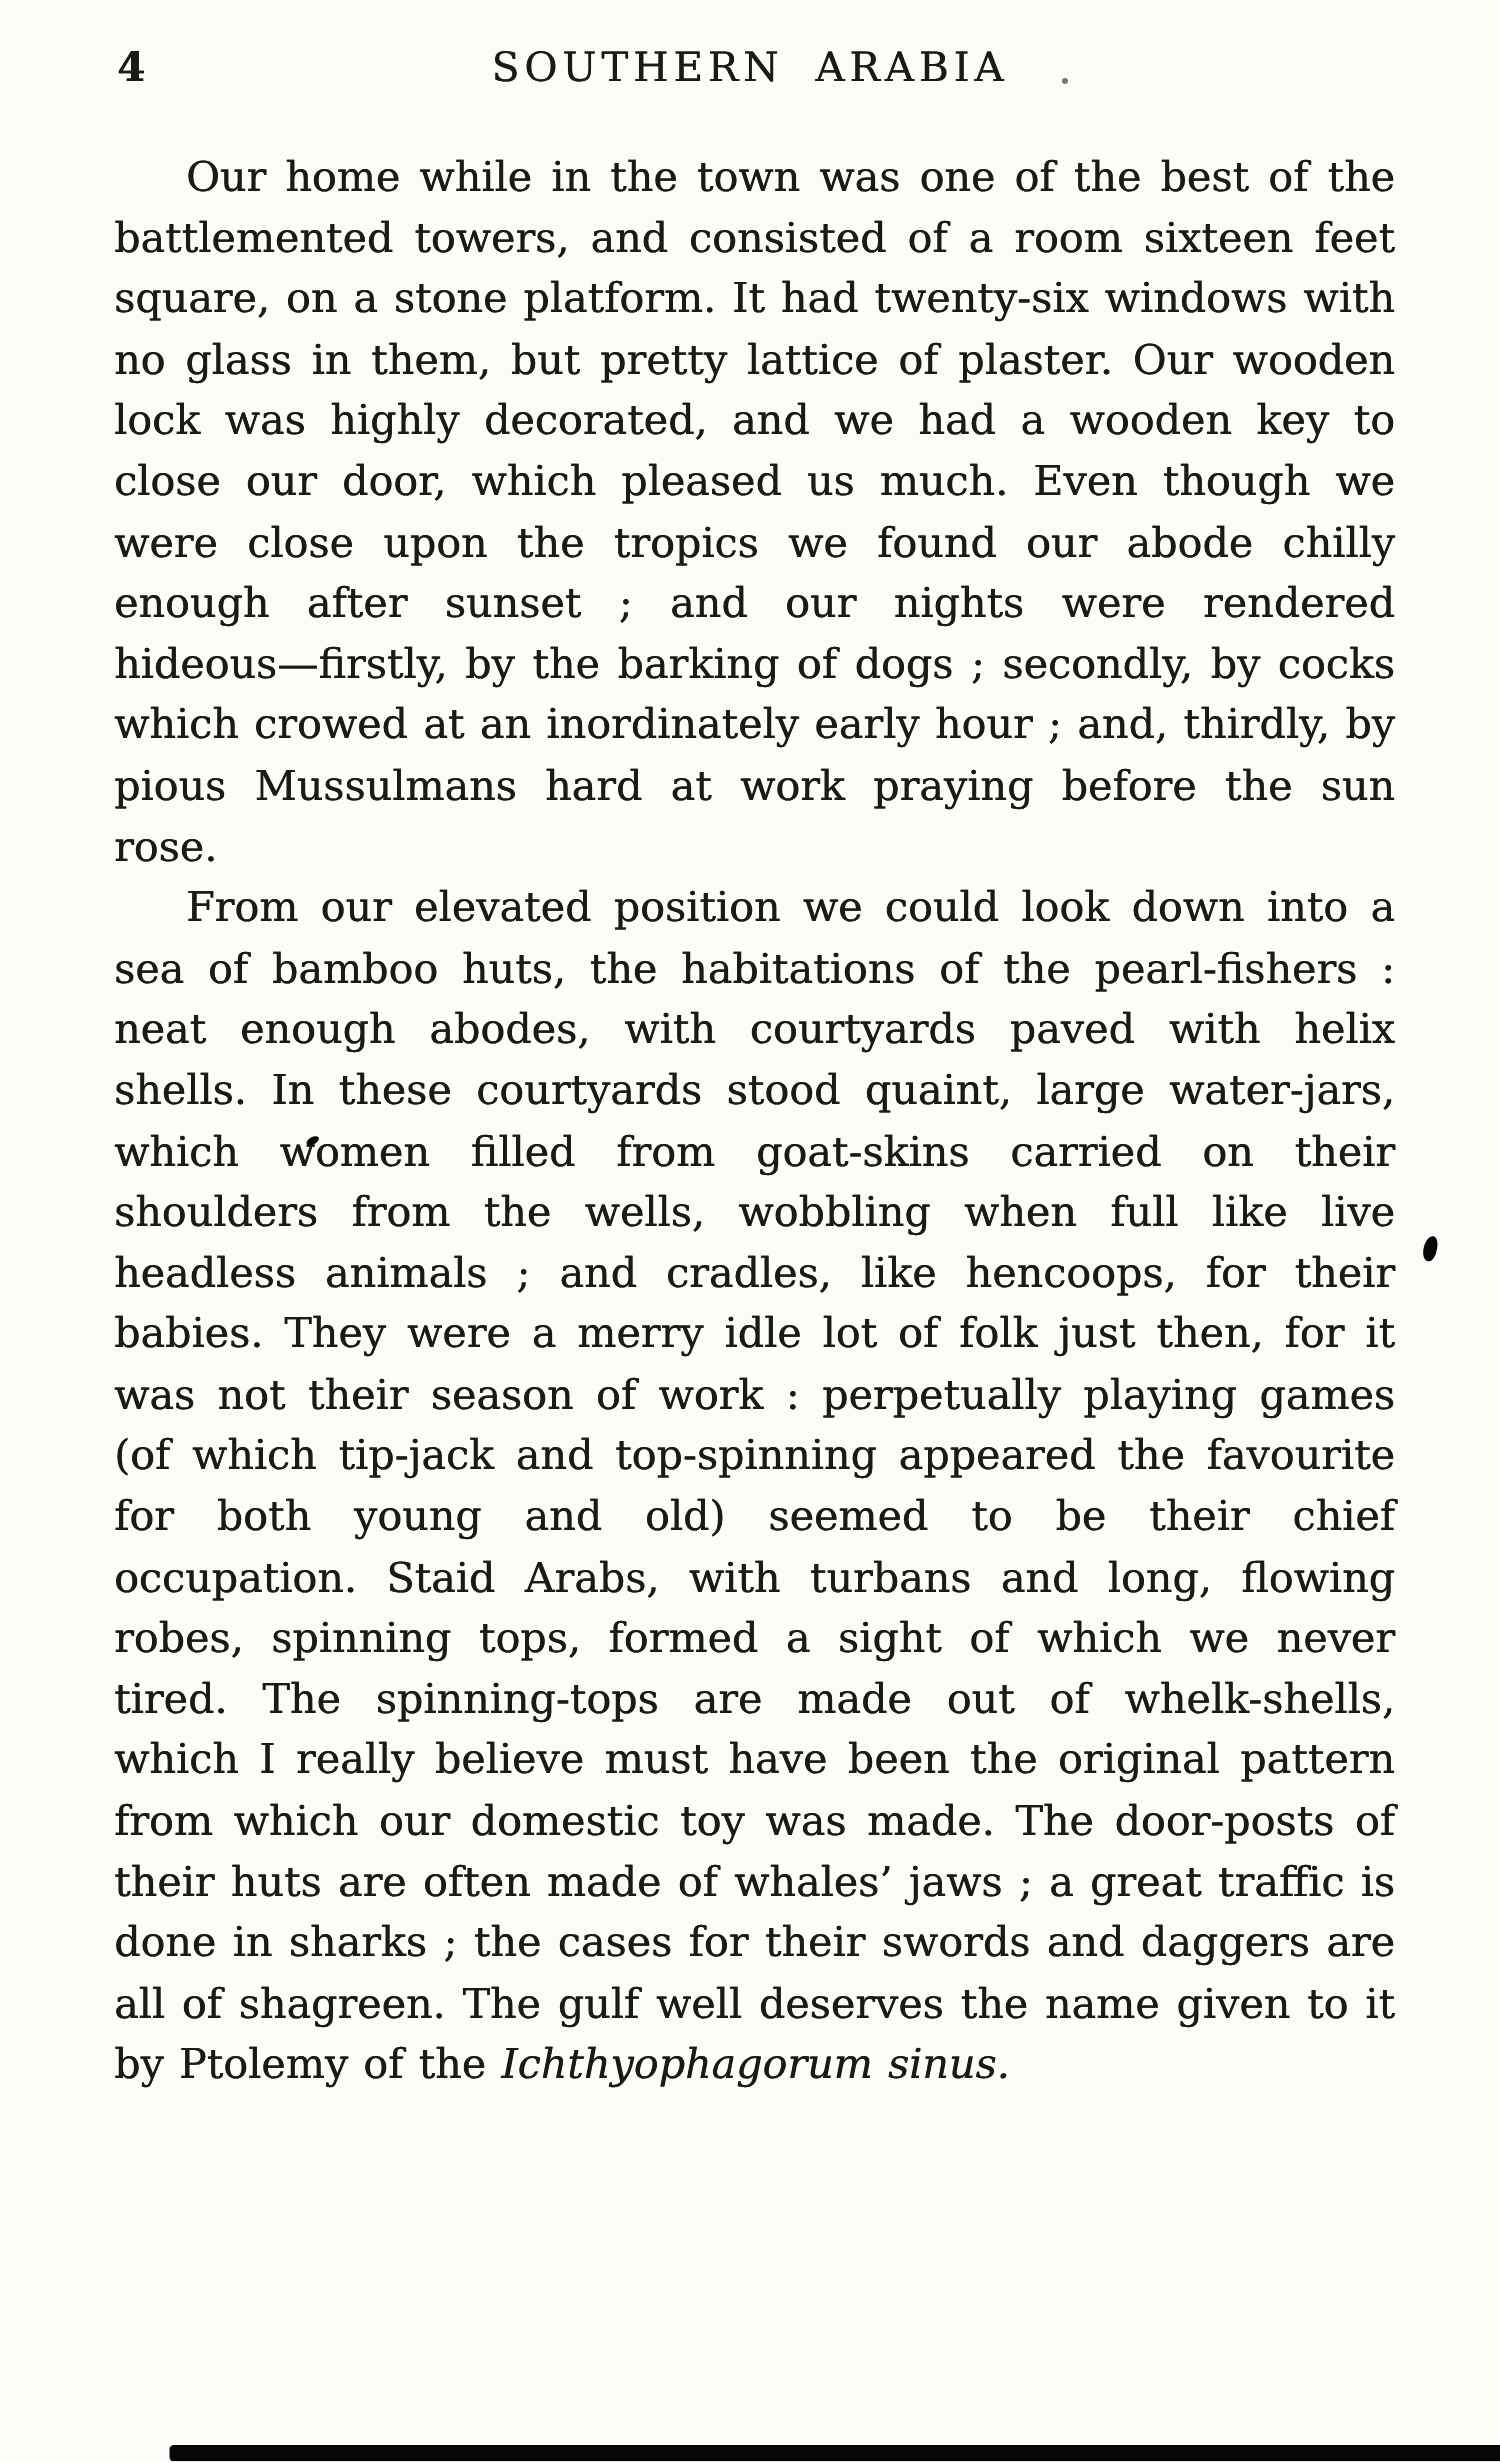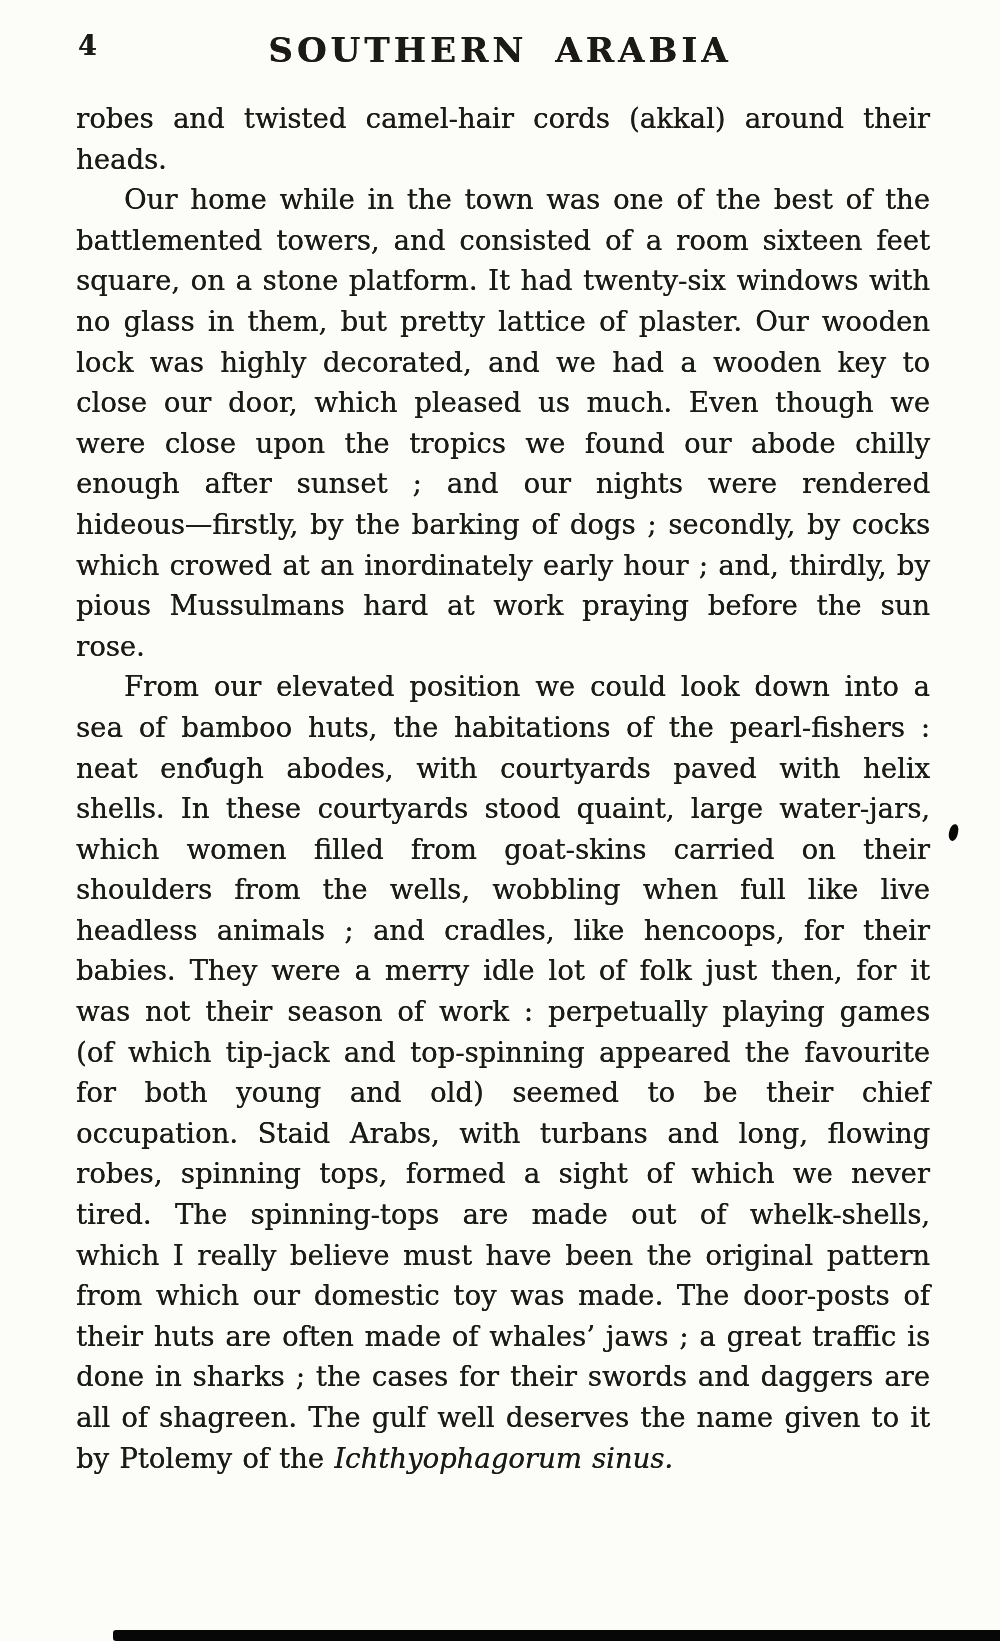--- a/index.html
+++ b/index.html
@@ -27,22 +27,22 @@
   .page-number {
     position: absolute;
     left: 78px;
     top: 30px;
     font-size: 27px;
     font-weight: bold;
   }
   .running-title {
     display: block;
     text-align: center;
-    font-size: 34px;
-    font-weight: bold;
+    font-size: 27px;
+    font-weight: normal;
     letter-spacing: 0.12em;
     word-spacing: 0.35em;
   }
 
   
   .page-body {
     margin-top: 24px;
     padding: 0 70px 0 76px;
     text-align: justify;
     font-size: 27.5px;
@@ -92,23 +92,20 @@
 
 <div class="page">
 
   <div class="page-header">
     <span class="page-number">4</span>
     <span class="running-title">SOUTHERN ARABIA</span>
   </div>
 
   <div class="page-body">
 
-    <p class="para continuation">
-      <span>robes and twisted camel-hair cords (akkal) around their heads.</span>
-    </p>
 
     <p class="para">
       <span>Our home while in the town was one of the best of the battlemented towers, and consisted of a room sixteen feet square, on a stone platform. It had twenty-six windows with no glass in them, but pretty lattice of plaster. Our wooden lock was highly decorated, and we had a wooden key to close our door, which pleased us much. Even though we were close upon the tropics we found our abode chilly enough after sunset ; and our nights were rendered hideous—firstly, by the barking of dogs ; secondly, by cocks which crowed at an inordinately early hour ; and, thirdly, by pious Mussulmans hard at work praying before the sun rose.</span>
     </p>
 
     <p class="para">
       <span>From our elevated position we could look down into a sea of bamboo huts, the habitations of the pearl-fishers : neat enough abodes, with courtyards paved with helix shells. In these courtyards stood quaint, large water-jars, which women filled from goat-skins carried on their shoulders from the wells, wobbling when full like live headless animals ; and cradles, like hencoops, for their babies. They were a merry idle lot of folk just then, for it was not their season of work : perpetually playing games (of which tip-jack and top-spinning appeared the favourite for both young and old) seemed to be their chief occupation. Staid Arabs, with turbans and long, flowing robes, spinning tops, formed a sight of which we never tired. The spinning-tops are made out of whelk-shells, which I really believe must have been the original pattern from which our domestic toy was made. The door-posts of their huts are often made of whales’ jaws ; a great traffic is done in sharks ; the cases for their swords and daggers are all of shagreen. The gulf well deserves the name given to it by Ptolemy of the </span><i>Ichthyophagorum sinus.</i>
     </p>
 
   </div>

